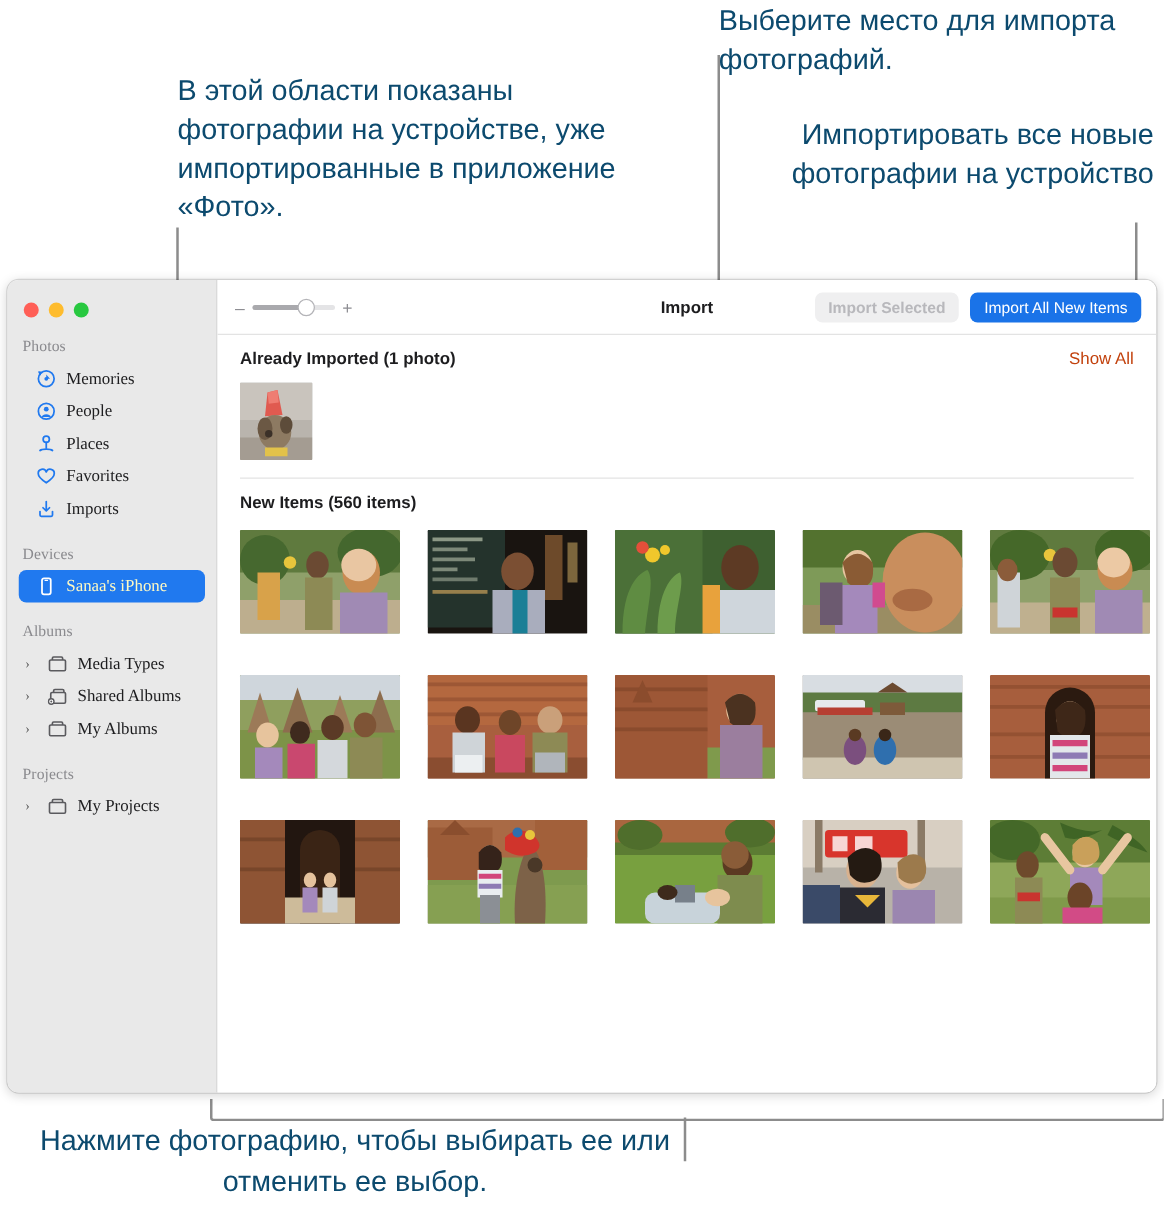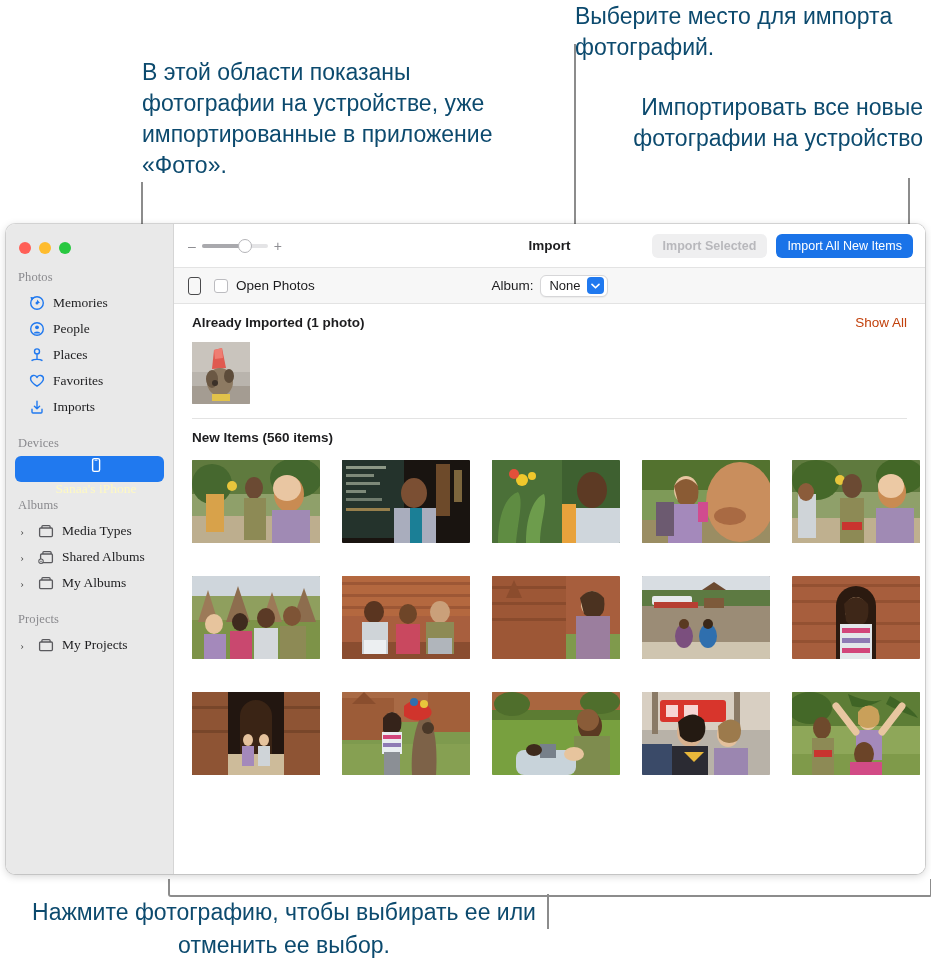--- a/index.html
+++ b/index.html
@@ -52,21 +52,21 @@
   .sb-group{margin-top:16px;font-family:Liberation Serif, serif;}
   .sb-title{
     font-size:12.5px;color:#8a8a8e;font-weight:400;
     padding:0 0 5px 12px;letter-spacing:.1px;
   }
   .sb-item{
     display:flex;align-items:center;gap:8px;
     height:26px;margin:0 9px;padding-left:13px;border-radius:6px;
     font-size:13.5px;color:#1d1d1f;box-sizing:border-box;
   }
-  .sb-item.selected{background:#2079ef;color:#fef9c3;flex-direction:column;}
+  .sb-item.selected{background:#2079ef;color:#fef9c3;}
   .sb-item .ic{width:17px;height:17px;flex:0 0 17px;display:flex;align-items:center;justify-content:center;}
   .sb-item .ic svg{display:block;}
   .sb-item.disc{padding-left:0;}
   .chev{
     width:14px;flex:0 0 14px;display:flex;align-items:center;justify-content:center;
     color:#555;font-size:11px;line-height:1;
   }
   .sb-label{white-space:nowrap;}
 
   
@@ -300,38 +300,20 @@
           </span>
           <span class="zs-sign">+</span>
         </div>
         <div class="tb-title">Import</div>
         <div class="tb-right">
           <button class="btn disabled">Import Selected</button>
           <button class="btn primary">Import All New Items</button>
         </div>
       </div>
 
-      <div class="subbar">
-        <span class="phone-ic"></span>
-        <span class="chk"></span>
-        <span class="openphotos">Open Photos</span>
-        <div class="album-wrap">
-          <div class="album-inner">
-            <span class="album-lbl">Album:</span>
-            <span class="popup">
-              <span class="val">None</span>
-              <span class="arrowbox">
-                <svg width="9" height="6" viewBox="0 0 9 6" aria-hidden="true">
-                  <path d="M1 1.4 L4.5 4.8 L8 1.4" fill="none" stroke="#fff" stroke-width="1.6" stroke-linecap="round" stroke-linejoin="round"></path>
-                </svg>
-              </span>
-            </span>
-          </div>
-        </div>
-      </div>
 
       <div class="content">
 
         <div class="sec-head">
           <span class="sec-title">Already Imported (1 photo)</span>
           <span class="showall">Show All</span>
         </div>
 
         <div class="imported-row">
           <div class="thumb t-small">

